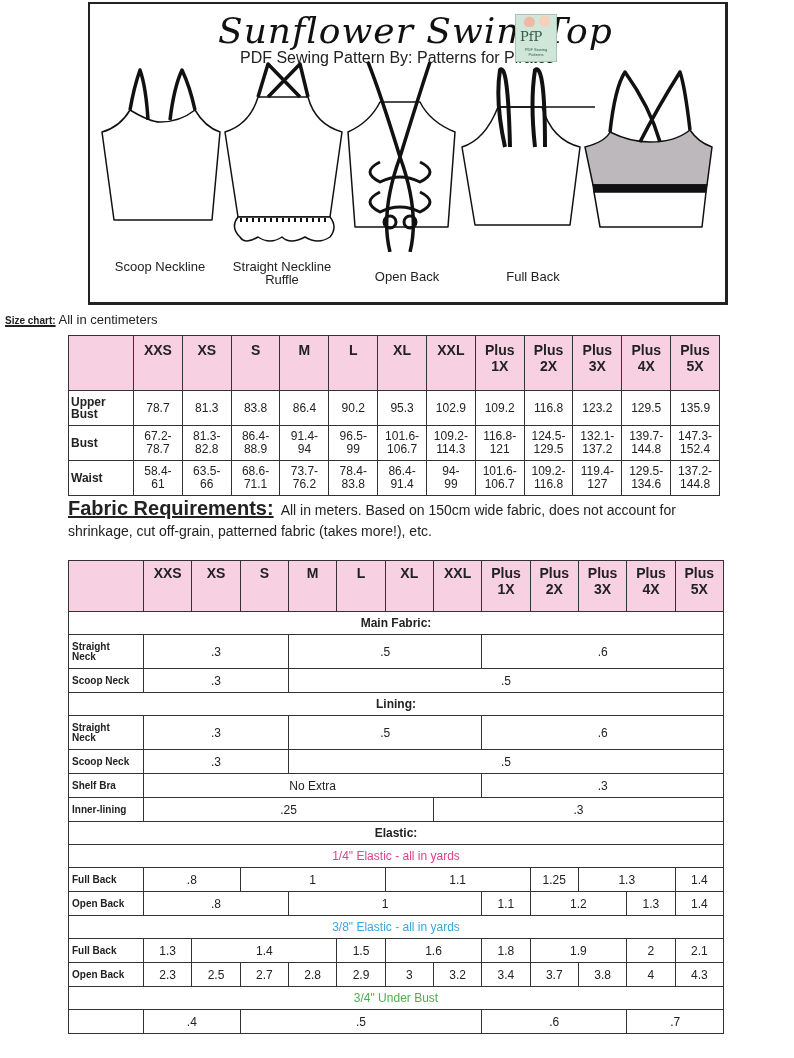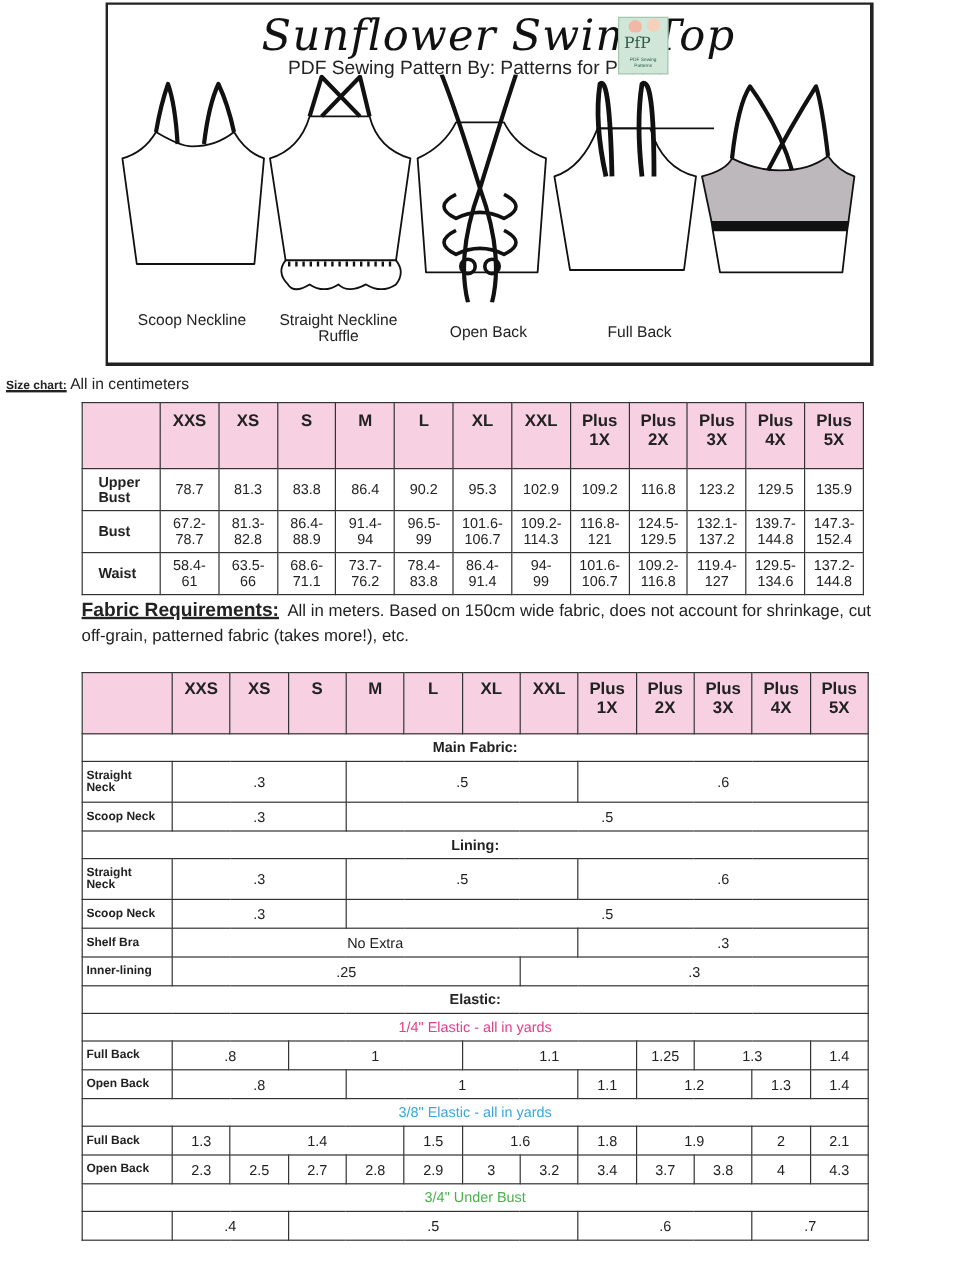--- a/index.html
+++ b/index.html
@@ -15,27 +15,27 @@
   .logo .flw { position:absolute; left:2px; top:0; width:38px; height:12px;
                background:radial-gradient(circle at 30% 60%, #f2b8a6 0 5px, transparent 6px),
                           radial-gradient(circle at 70% 50%, #f6d0b8 0 5px, transparent 6px); }
   .logo .mk { position:absolute; left:4px; top:14px; font-size:13px; color:#2e5b45; font-family:"DejaVu Serif", serif; }
   .logo .sm { position:absolute; left:2px; bottom:4px; width:36px; font-size:4px; text-align:center; color:#2e5b45; }
   .garments { position:absolute; left:0; top:58px; width:640px; height:190px; }
   .cap { position:absolute; font-size:13px; text-align:center; line-height:13px; color:#222; }
   .section-label { position:absolute; left:5px; top:312px; font-size:13px; }
   .section-label u { font-weight:bold; font-size:10px; text-decoration:underline; text-decoration-thickness:2px; }
   .fab-label { position:absolute; left:68px; top:498px; width:660px; font-size:14px; line-height:21px; }
-  .fab-label u { font-weight:bold; font-size:16px; text-decoration-thickness:2px;margin-top:24px; }
+  .fab-label u { font-weight:bold; font-size:20px; text-decoration-thickness:2px;margin-top:24px; }
   table { border-collapse:collapse; position:absolute; table-layout:fixed; }
   td, th { border:1.5px solid #333; text-align:center; padding:0; font-size:12px; }
   .size-table { left:68px; top:335px; width:652px; }
   .size-table th { background:#f7d0e1; height:48px; font-size:14px; vertical-align:top; padding-top:6px; line-height:16px; }
   .size-table td { height:34px; font-size:12px; line-height:13px; }
-  .size-table td.rl { text-align:left; padding-left:13px; font-size:12px; font-weight:bold; line-height:12px; }
+  .size-table td.rl { text-align:left; padding-left:2px; font-size:12px; font-weight:bold; line-height:12px; }
   .fab-table { left:68px; top:560px; width:656px; }
   .fab-table th { background:#f7d0e1; height:46px; font-size:14px; vertical-align:top; padding-top:4px; line-height:16px; }
   .fab-table td { height:23px; font-size:12px; }
   .fab-table td.rl { text-align:left; padding-left:3px; font-size:10px; font-weight:bold; line-height:10px; }
   .fab-table td.sec { font-weight:bold; font-size:12px; height:22px; }
   .fab-table tr.tall td { height:33px; }
   .pink { color:#e0408a; font-weight:normal !important; }
   .blue { color:#3aa6dd; font-weight:normal !important; }
   .green { color:#4caf50; font-weight:normal !important; }
 </style>

